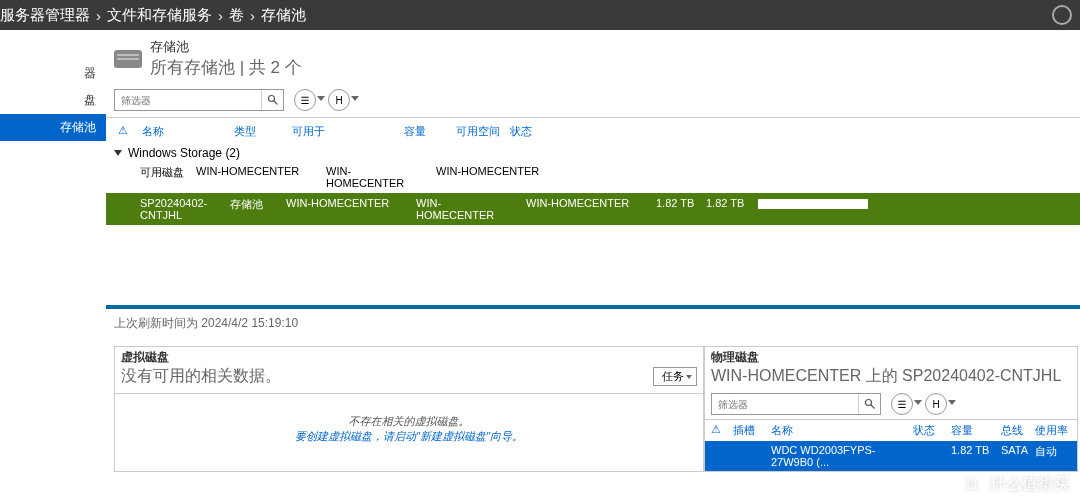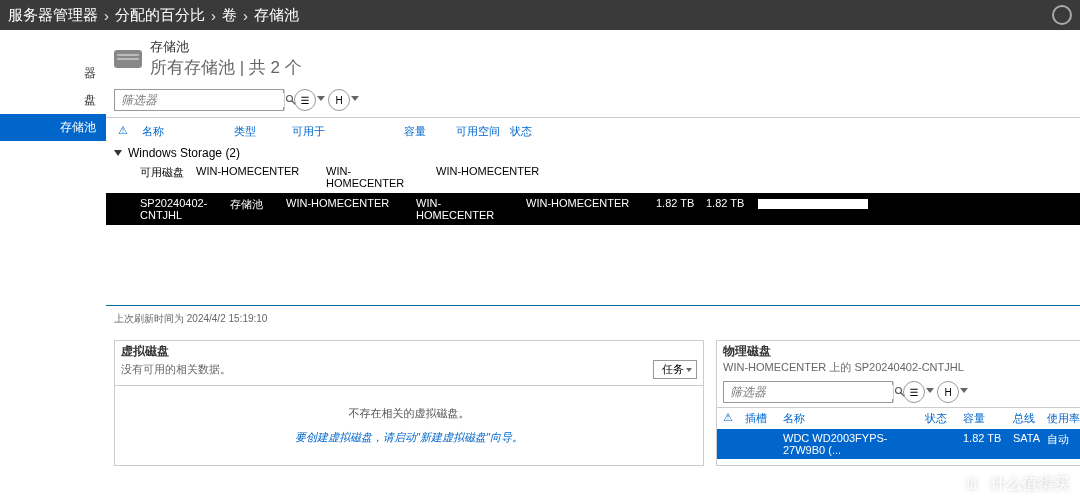--- a/index.html
+++ b/index.html
@@ -1,78 +1,78 @@
 <!DOCTYPE html>
 <html><head>
 <meta charset="utf-8">
 <style>
 *{margin:0;padding:0;box-sizing:border-box;font-family:"Microsoft YaHei","Segoe UI",sans-serif}
 body{width:1080px;height:504px;background:#fff;overflow:hidden;position:relative;font-size:12px}
-.topbar{height:30px;background:#3a3a3a;color:#fff;display:flex;align-items:center;padding:0 8px;font-size:15px}
+.topbar{height:30px;background:#3a3a3a;color:#fff;display:flex;align-items:center;padding:0 0;font-size:15px}
 .bc{display:flex;align-items:center;gap:6px}
 .bc-sep{opacity:.9}
 .top-icon{position:absolute;right:8px;top:5px;width:20px;height:20px;border:2px solid #aaa;border-radius:50%}
 .layout{display:flex;height:474px}
 .side{width:106px;background:#fff;padding-top:30px}
 .side-item{padding:5px 10px;color:#333;text-align:right;cursor:pointer}
 .side-item.active{background:#0066cc;color:#fff}
 .main{flex:1;padding:4px 0 0 0;overflow:hidden}
 .pool-hdr{display:flex;align-items:center;padding:4px 8px}
 .disk-ico{width:28px;height:18px;background:#888;border-radius:3px;margin-right:8px;position:relative}
 .disk-ico::after{content:"";position:absolute;left:3px;right:3px;top:4px;height:2px;background:#bbb;box-shadow:0 4px 0 #bbb}
 .titleblk .t1{font-size:13px;color:#333}
 .titleblk .t2{font-size:17px;color:#666}
 .toolbar{display:flex;align-items:center;padding:6px 8px;gap:10px;border-bottom:1px solid #ccc}
 .filter{display:flex;align-items:center;border:1px solid #999;width:170px;height:22px}
-.filter input{border:none;flex:1;padding:0 6px;font-size:12px;font-style:italic;color:#777;outline:none}
+.filter input{border:none;flex:1;padding:0 6px;font-size:10px;color:#777;outline:none}
 .filter .srch{width:22px;height:20px;display:flex;align-items:center;justify-content:center;border-left:1px solid #ccc}
 .circ{width:22px;height:22px;border:1px solid #999;border-radius:50%;display:flex;align-items:center;justify-content:center;font-size:10px;cursor:pointer;position:relative}
 .circ .dd{position:absolute;right:-10px;top:6px;border-left:4px solid transparent;border-right:4px solid transparent;border-top:5px solid #666}
 .circ-wrap{display:flex;align-items:center;gap:12px}
 .cols{display:flex;padding:4px 8px;color:#0066cc;font-size:11px;gap:2px}
 .col{padding:2px 4px}
 .c-warn{width:22px}.c-name{width:90px}.c-type{width:56px}.c-mgr{width:130px}.c-use{width:110px}.c-rw{width:130px}.c-cap{width:50px}.c-free{width:52px}.c-pct{width:120px}.c-stat{width:50px}
 .grp-row{display:flex;align-items:center;padding:1px 8px}
 .exp{border-left:4px solid transparent;border-right:4px solid transparent;border-top:6px solid #333;margin-right:6px}
 .grp-row b{font-weight:normal}
 .data-row{display:flex;padding:2px 8px;font-size:11px}
-.data-row.sel{background:#000000;color:#fff}
+.data-row.sel{background:#4d7c0f;color:#fff}
 .data-row .col{color:inherit}
 .italic{font-style:italic}
 .prog{width:110px;height:10px;background:#fff;margin-top:2px}
-.ts{padding:6px 8px;color:#666;font-size:10px;border-top:1px solid #0369a1;margin-top:80px}
-.bottom{display:flex;gap:12px;padding:8px}
+.ts{padding:6px 8px;color:#666;font-size:12px;border-top:4px solid #0369a1;margin-top:80px}
+.bottom{display:flex;gap:0;padding:8px}
 .panel{border:1px solid #ccc}
 .panel-l{flex:0 0 590px}
 .panel-r{flex:1}
 .p-hdr{padding:2px 6px}
 .p-title{font-size:12px;color:#333;font-weight:bold}
-.p-sub{font-size:11px;color:#666}
+.p-sub{font-size:16px;color:#666}
 .p-bar{display:flex;justify-content:flex-end;border-bottom:1px solid #ccc;padding:2px 6px}
 .task-btn{border:1px solid #999;padding:1px 12px 1px 8px;font-size:11px;cursor:pointer;position:relative;background:#fff}
 .task-btn::after{content:"";position:absolute;right:4px;top:7px;border-left:3px solid transparent;border-right:3px solid transparent;border-top:4px solid #666}
 .p-body{padding:20px;text-align:center;color:#555;font-size:11px}
-.p-body .it{margin-bottom:9px}
+.p-body .it{font-style:italic;margin-bottom:0}
 .p-body .lnk{color:#0066cc;font-style:italic}
 .p-tool{display:flex;align-items:center;padding:4px 6px;gap:10px;border-bottom:1px solid #ccc}
 .pd-cols{display:flex;padding:3px 6px;color:#0066cc;font-size:11px}
 .pc-w{width:22px}.pc-slot{width:38px}.pc-name{width:142px}.pc-stat{width:38px}.pc-cap{width:50px}.pc-bus{width:34px}.pc-use{width:36px}
 .pd-row{display:flex;padding:3px 6px;font-size:11px;background:#0066cc;color:#fff}
 .wm{position:absolute;right:10px;bottom:8px;opacity:.55;display:flex;align-items:center;gap:6px;font-size:16px;color:#fff;text-shadow:0 0 4px rgba(0,0,0,.5)}
 .wm-c{width:24px;height:24px;border:2px solid #fff;border-radius:50%;display:flex;align-items:center;justify-content:center;font-size:12px}
 .sico{width:12px;height:12px}
 </style>
 </head>
 <body>
 
 <div class="topbar">
   <div class="bc">
     <span>服务器管理器</span>
     <span class="bc-sep">›</span>
-    <span>分配的百分比</span>
+    <span>文件和存储服务</span>
     <span class="bc-sep">›</span>
     <span>卷</span>
     <span class="bc-sep">›</span>
     <span>存储池</span>
   </div>
   <div class="top-icon"></div>
 </div>
 
 <div class="layout">
   <div class="side">

